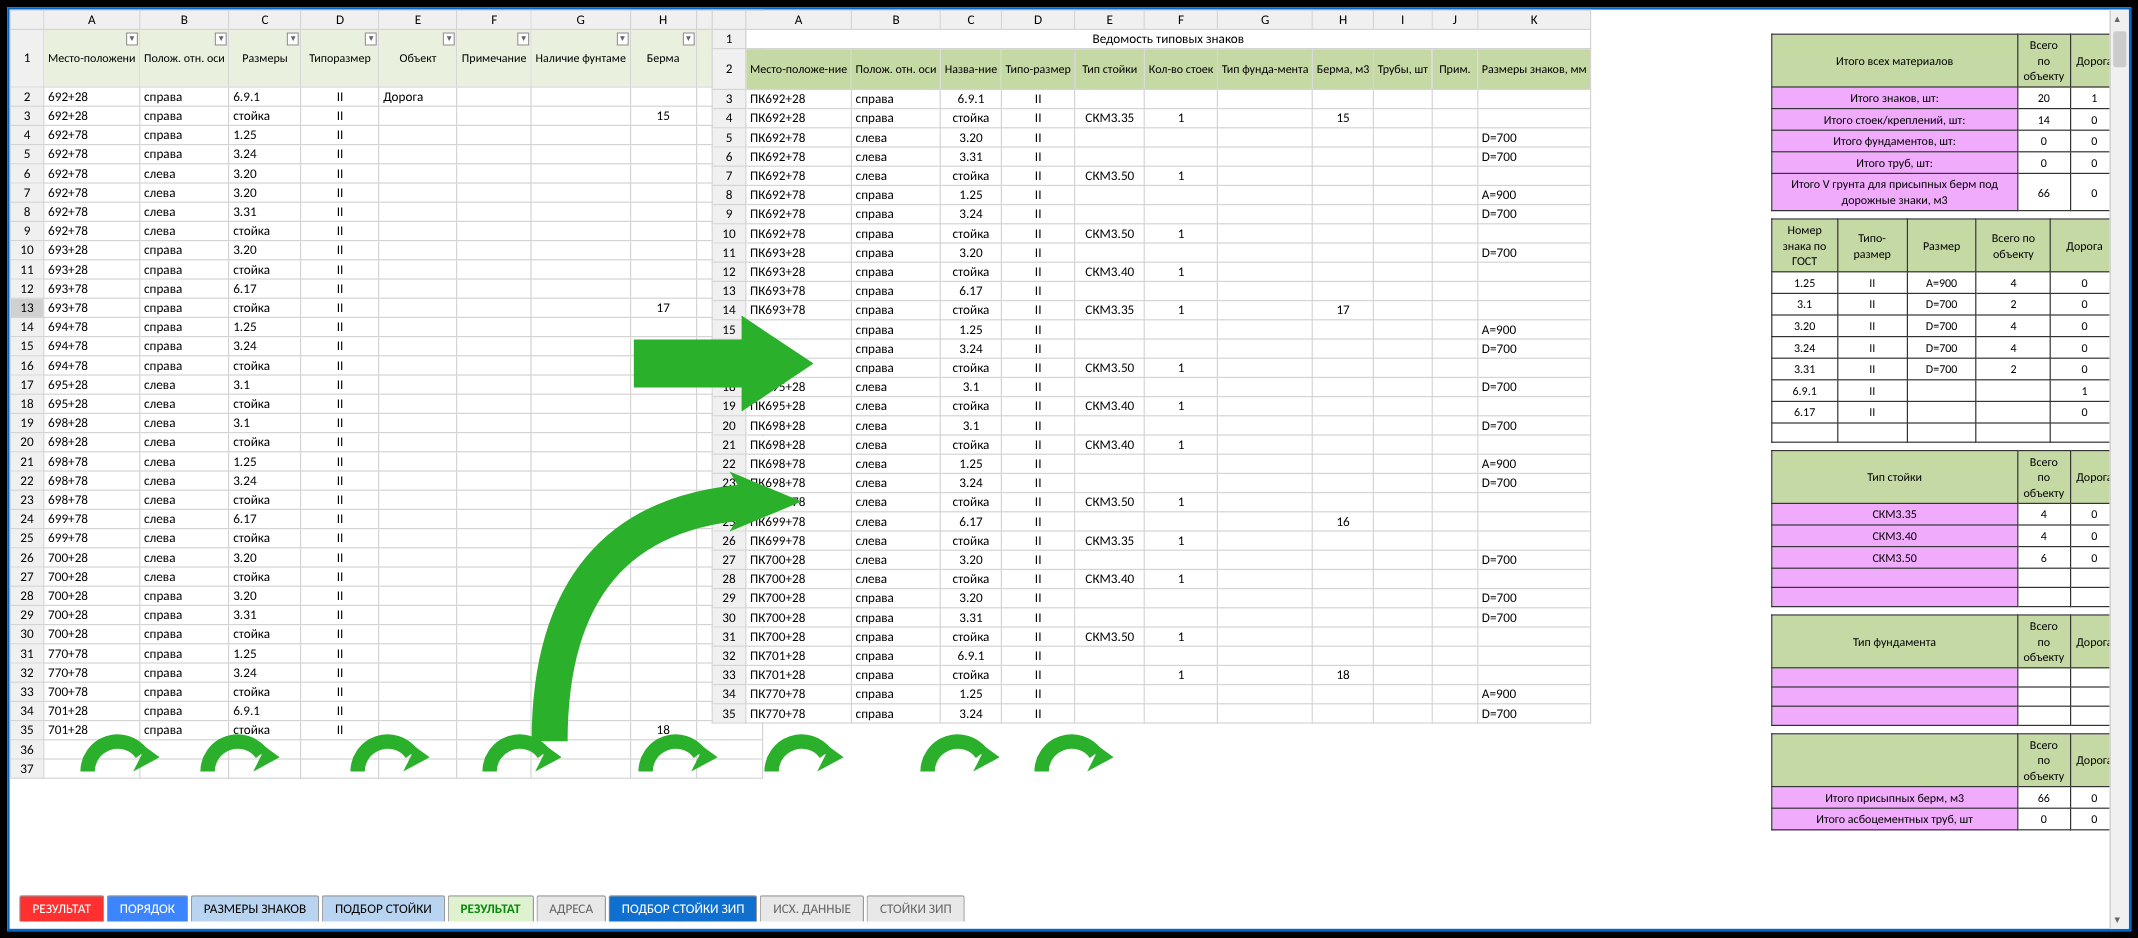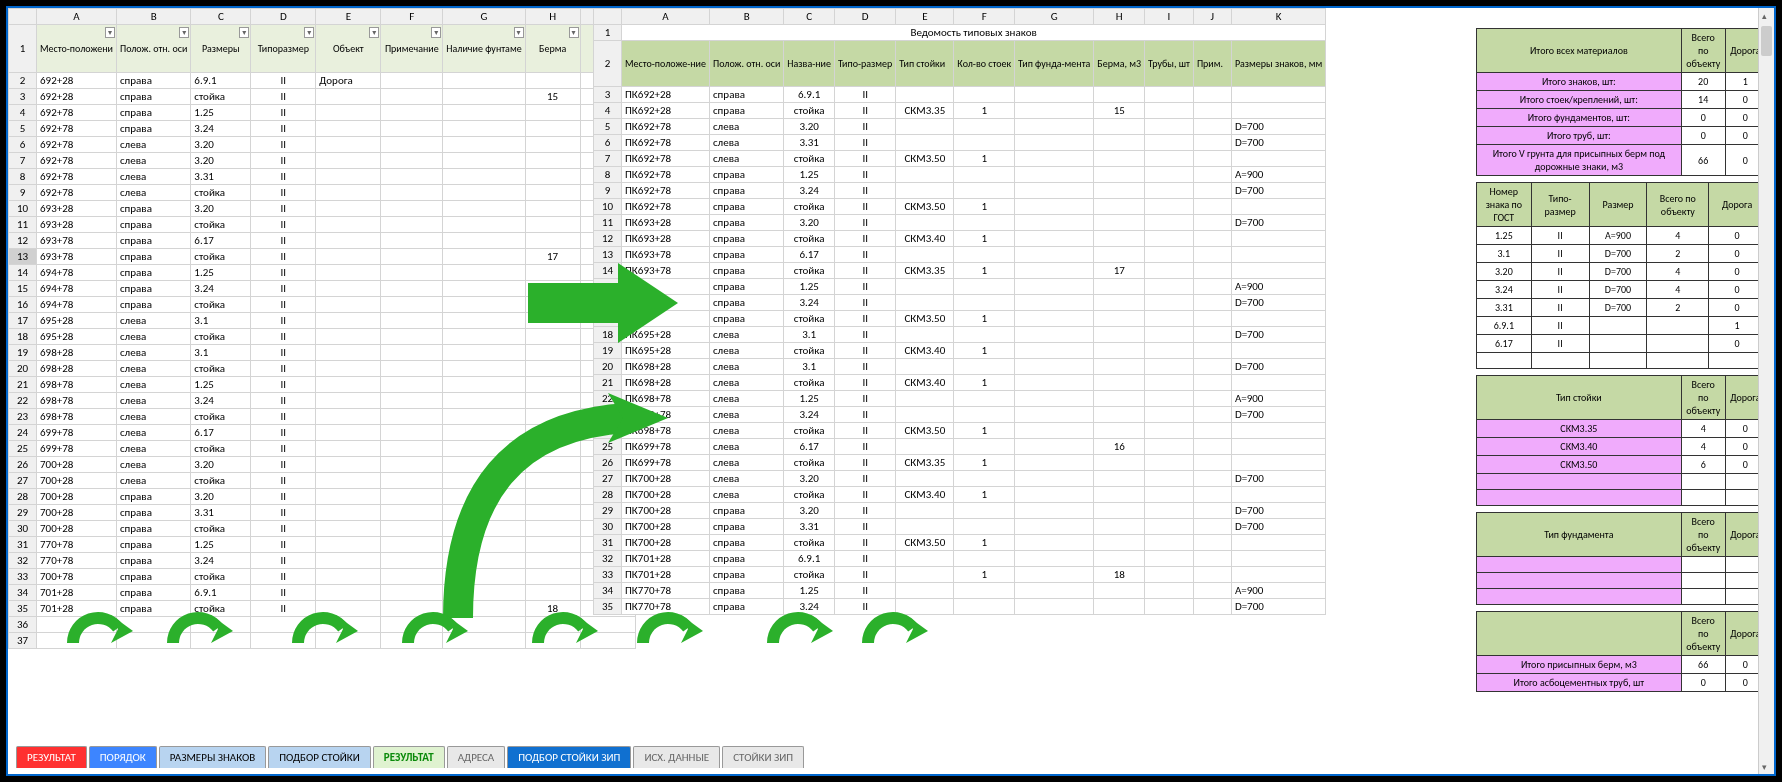--- a/index.html
+++ b/index.html
@@ -4,21 +4,21 @@
 <style>
 *{box-sizing:border-box;margin:0;padding:0}
 body{font-family:Calibri,Arial,sans-serif;font-size:11px;background:#000;padding:6px;overflow:hidden}
 .container{background:#fff;border:2px solid #0066cc;width:1770px;height:770px;position:relative;overflow:hidden}
 .grid{position:absolute;border-collapse:collapse}
 .grid td,.grid th{border:1px solid #d4d4d4;padding:1px 3px;height:15px;white-space:nowrap;overflow:hidden;background:#fff}
 .grid th{background:#f0f0f0;text-align:center;font-weight:normal}
 .grid .rowh{background:#f0f0f0;text-align:center;width:28px}
 .grid .sel-row td.rowh{background:#d0d0d0}
 .hdr{background:#e9f0dd!important;text-align:center;font-size:10px;line-height:1.1;vertical-align:middle}
-.hdrg{background:#c5d9a5!important;text-align:left;font-size:10px;line-height:1.1;vertical-align:middle;font-weight:normal}
+.hdrg{background:#c5d9a5!important;text-align:center;font-size:10px;line-height:1.1;vertical-align:middle;font-weight:normal}
 .filter{position:relative}
 .filter::after{content:"▾";position:absolute;right:1px;top:2px;font-size:8px;color:#666;border:1px solid #999;padding:0 2px;background:#fff}
 .tc{text-align:center}
 .tl{text-align:left}
 .panel-r{position:absolute;right:8px;top:20px;width:290px}
 .mtbl{border-collapse:collapse;width:100%;margin-bottom:6px}
 .mtbl td,.mtbl th{border:1.5px solid #333;padding:2px 4px;font-size:10px;height:16px}
 .mtbl th{background:#c5d9a5;text-align:center;font-weight:normal}
 .mtbl .lab{text-align:center;background:#f0abfc}
 .mtbl .val{text-align:center;background:#fff;width:38px}
@@ -523,21 +523,21 @@
           <td class="rowh">1</td>
           <td colspan="11" class="tc">Ведомость типовых знаков</td>
         </tr>
         <tr>
           <td class="rowh">2</td>
           <td class="hdrg" style="height:34px">Место-положе-ние</td>
           <td class="hdrg" style="height:34px">Полож. отн. оси</td>
           <td class="hdrg" style="height:34px">Назва-ние</td>
           <td class="hdrg" style="height:34px">Типо-размер</td>
           <td class="hdrg" style="height:34px">Тип стойки</td>
-          <td class="hdrg" style="height:46px">Кол-во стоек</td>
+          <td class="hdrg" style="height:34px">Кол-во стоек</td>
           <td class="hdrg" style="height:34px">Тип фунда-мента</td>
           <td class="hdrg" style="height:34px">Берма, м3</td>
           <td class="hdrg" style="height:34px">Трубы, шт</td>
           <td class="hdrg" style="height:34px">Прим.</td>
           <td class="hdrg" style="height:34px">Размеры знаков, мм</td>
         </tr>
         <tr>
           <td class="rowh">3</td>
           <td class="tl">ПК692+28</td>
           <td class="tl">справа</td>

